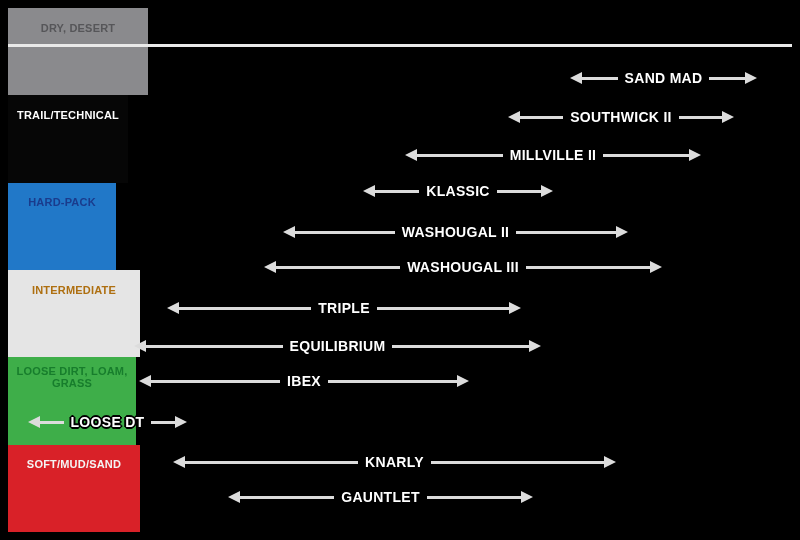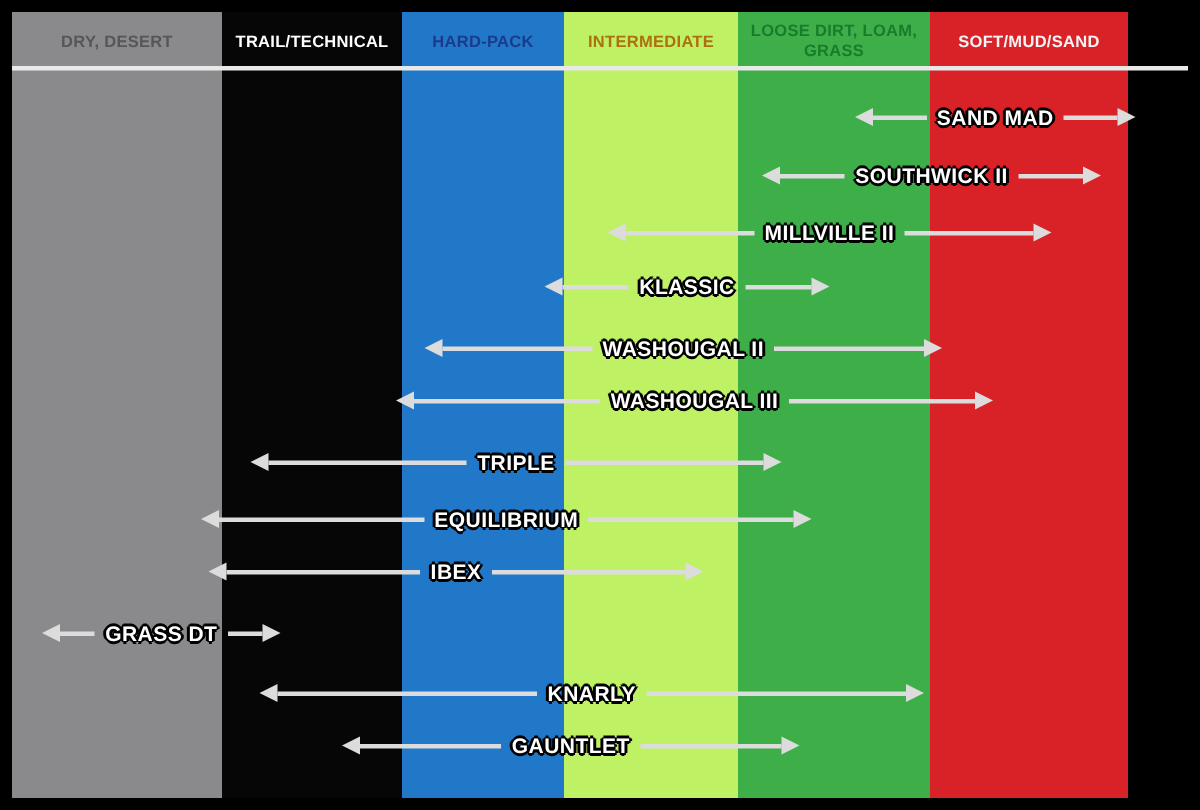--- a/index.html
+++ b/index.html
@@ -1,18 +1,18 @@
 <!DOCTYPE html>
 <html><head>
 <meta charset="utf-8">
 <style>
   * { margin:0; padding:0; box-sizing:border-box; }
   html,body { width:800px; height:540px; background:#000; font-family:"Liberation Sans", sans-serif; }
   .board { position:relative; width:800px; height:540px; background:#000; overflow:hidden; }
-  .columns { position:absolute; left:8px; top:8px; width:784px; height:524px; display:flex; }
+  .columns { position:absolute; left:8px; top:8px; width:784px; height:524px; display:flex;flex-direction:column; }
   .col { height:100%; }
   .col-header {
     height:38px; display:flex; align-items:center; justify-content:center;
     text-align:center; font-weight:bold; font-size:11px; letter-spacing:.2px;
     padding:2px 4px 0 4px; line-height:1.15; text-transform:uppercase;
   }
   .divider { position:absolute; left:8px; top:44px; width:784px; height:3px; }
   .rows { position:absolute; left:0; top:0; width:800px; height:540px; }
   .row { position:absolute; height:24px; display:flex; align-items:center; }
   .line { flex:1 1 auto; height:3px; background:var(--arrow); min-width:4px; }
@@ -34,21 +34,21 @@
   <div class="columns">
       <div class="col" style="width: 140px; background: rgb(138, 138, 141);">
         <div class="col-header" style="color: rgb(86, 86, 89);">DRY, DESERT</div>
       </div>
       <div class="col" style="width: 120px; background: rgb(6, 6, 6);">
         <div class="col-header" style="color: rgb(255, 255, 255);">TRAIL/TECHNICAL</div>
       </div>
       <div class="col" style="width: 108px; background: rgb(33, 120, 200);">
         <div class="col-header" style="color: rgb(26, 59, 140);">HARD-PACK</div>
       </div>
-      <div class="col" style="width: 116px; background: #bef264;">
+      <div class="col" style="width: 132px; background: #e5e5e5;">
         <div class="col-header" style="color: rgb(174, 111, 16);">INTERMEDIATE</div>
       </div>
       <div class="col" style="width: 128px; background: rgb(62, 174, 73);">
         <div class="col-header" style="color: rgb(23, 125, 44); border-radius: 17px;">LOOSE DIRT, LOAM, GRASS</div>
       </div>
       <div class="col" style="width: 132px; background: rgb(217, 33, 40);">
         <div class="col-header" style="color: rgb(244, 244, 244);">SOFT/MUD/SAND</div>
       </div>
     </div>
   <div class="divider" style="background: rgb(233, 233, 233);"></div>
@@ -112,21 +112,21 @@
       <div class="row" style="left: 139px; top: 369px; width: 330px;">
         <span class="ah ah-left"></span>
         <span class="line"></span>
         <span class="row-label">IBEX</span>
         <span class="line"></span>
         <span class="ah ah-right"></span>
       </div>
       <div class="row" style="left: 28px; top: 410px; width: 159px;">
         <span class="ah ah-left"></span>
         <span class="line"></span>
-        <span class="row-label">GRASS DT</span>
+        <span class="row-label">LOOSE DT</span>
         <span class="line"></span>
         <span class="ah ah-right"></span>
       </div>
       <div class="row" style="left: 173px; top: 450px; width: 443px;">
         <span class="ah ah-left"></span>
         <span class="line"></span>
         <span class="row-label">KNARLY</span>
         <span class="line"></span>
         <span class="ah ah-right"></span>
       </div>

